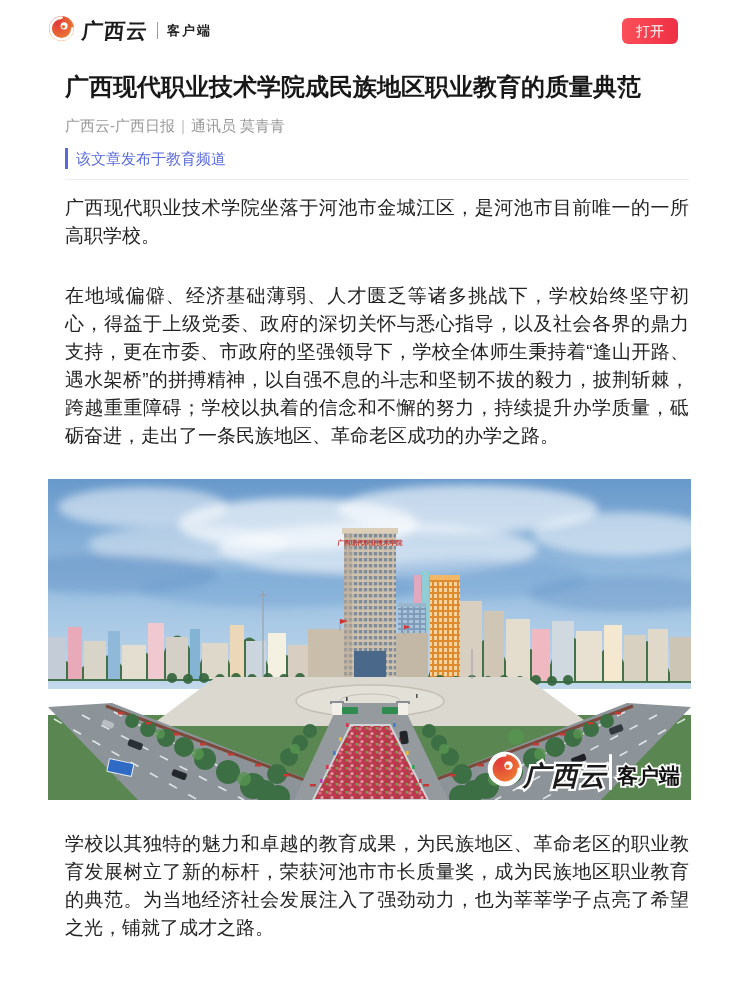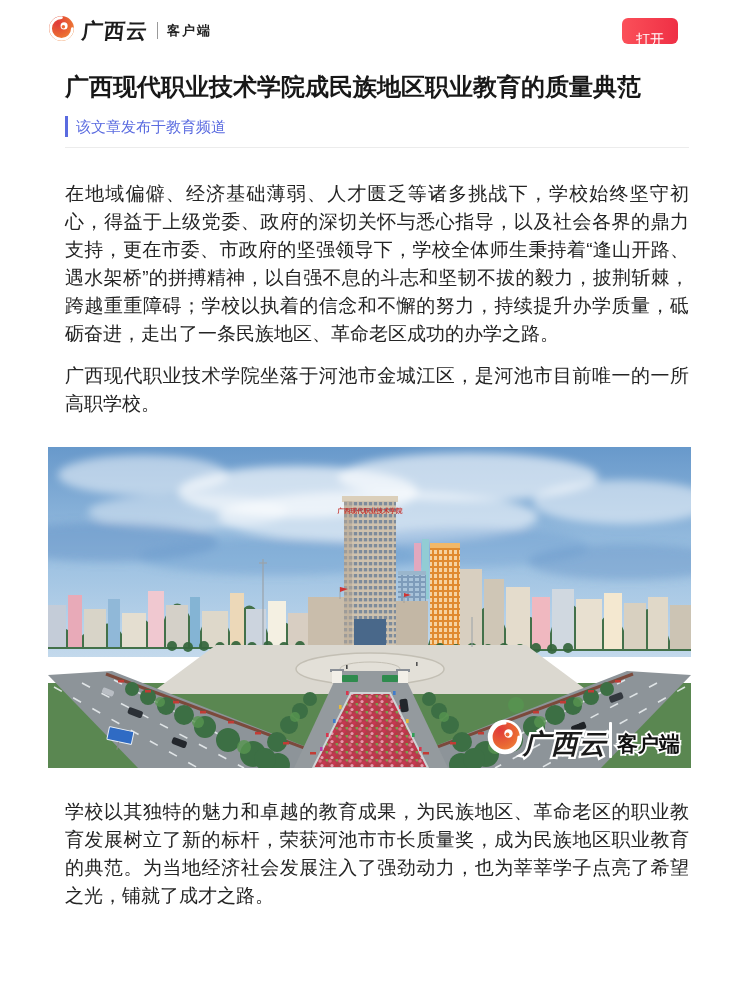--- a/index.html
+++ b/index.html
@@ -17,21 +17,21 @@
   .brand-script{
     font-size:21px;font-weight:700;color:#1c1c1c;transform:skewX(-6deg);
     letter-spacing:1px;white-space:nowrap;
   }
   .brand-divider{width:1px;height:17px;background:#9a9a9a;margin:0 2px;}
   .brand-suffix{font-size:13px;font-weight:700;color:#222;letter-spacing:2px;white-space:nowrap;}
   .open-btn{
     min-width:56px;height:26px;border:none;border-radius:6px;
     background:linear-gradient(90deg,#fb5059,#ef2f45);
     color:#fff;font-size:14px;line-height:26px;text-align:center;
-    padding:8px 13px;cursor:pointer;font-family:inherit;
+    padding:0 13px;cursor:pointer;font-family:inherit;
   }
   
   .article{margin-left:65px;width:624px;}
   .title{
     margin:12px 0 0 0;font-size:24px;line-height:34px;font-weight:700;color:#181818;
   }
   .byline{margin-top:12px;font-size:15px;line-height:20px;color:#9a9a9a;}
   .byline .sep{margin:0 6px;color:#c0c0c0;}
   .pub-time{margin-top:2px;font-size:15px;line-height:20px;color:#9a9a9a;}
   .channel-notice{
@@ -74,26 +74,29 @@
     <span class="brand-script">广西云</span>
     <span class="brand-divider"></span>
     <span class="brand-suffix">客户端</span>
   </div>
   <button class="open-btn">打开</button>
 </div>
 
 <div class="article">
   <h1 class="title">广西现代职业技术学院成民族地区职业教育的质量典范</h1>
 
+  <div class="byline">
+    <span>广西云-广西日报</span><span class="sep">|</span><span>通讯员 莫青青</span>
+  </div>
 
   <div class="channel-notice">该文章发布于教育频道</div>
   <hr class="head-divider">
 
+  <p class="para p1">广西现代职业技术学院坐落于河池市金城江区，是河池市目前唯一的一所高职学校。</p>
   <p class="para p2">在地域偏僻、经济基础薄弱、人才匮乏等诸多挑战下，学校始终坚守初心，得益于上级党委、政府的深切关怀与悉心指导，以及社会各界的鼎力支持，更在市委、市政府的坚强领导下，学校全体师生秉持着“逢山开路、遇水架桥”的拼搏精神，以自强不息的斗志和坚韧不拔的毅力，披荆斩棘，跨越重重障碍；学校以执着的信念和不懈的努力，持续提升办学质量，砥砺奋进，走出了一条民族地区、革命老区成功的办学之路。</p>
-  <p class="para p1">广西现代职业技术学院坐落于河池市金城江区，是河池市目前唯一的一所高职学校。</p>
 
   <figure class="photo-figure">
     <svg viewBox="0 0 643 321" width="643" height="321">
       <defs>
         <linearGradient id="sky" x1="0" y1="0" x2="0" y2="1">
           <stop offset="0" stop-color="#6899cb"></stop>
           <stop offset="0.55" stop-color="#9ec2e2"></stop>
           <stop offset="1" stop-color="#c3d9ec"></stop>
         </linearGradient>
         <radialGradient id="swirlG" cx="0.35" cy="0.28" r="0.95">

